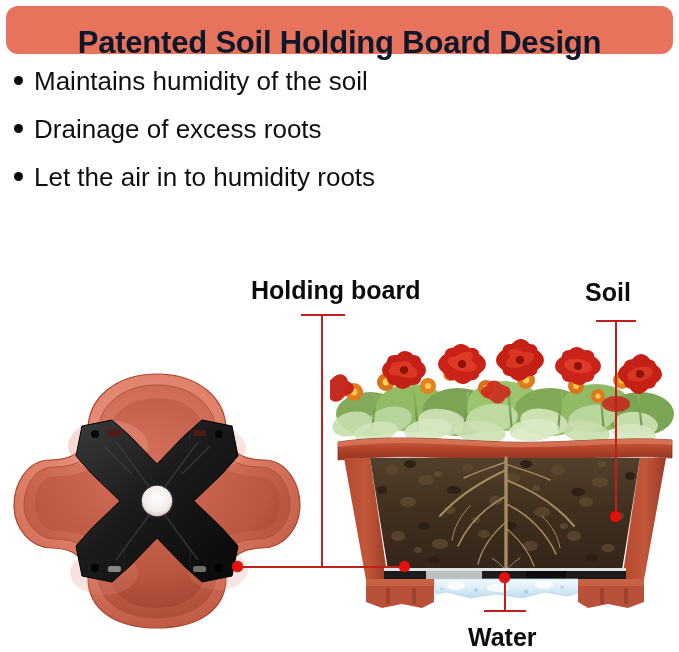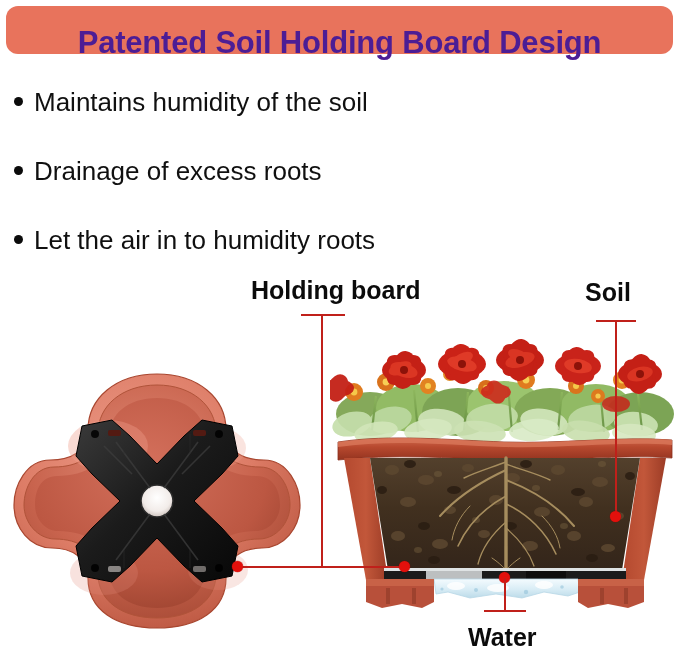--- a/index.html
+++ b/index.html
@@ -11,27 +11,27 @@
   .page{position:relative;width:679px;height:652px;background:#fff;}
 
   
   .banner{
     position:absolute;left:6px;top:6px;width:667px;height:48px;
     background:#e8735c;border-radius:12px;
     display:flex;align-items:center;justify-content:center;
     box-sizing:border-box;
   }
   .banner-title{
-    color:#4c1d95;font-size:31px;font-weight:bold;letter-spacing:-0.2px;
+    color:#0f172a;font-size:31px;font-weight:bold;letter-spacing:-0.2px;
     line-height:1;white-space:nowrap;margin-top:25px;
   }
 
   
   .bullets{position:absolute;left:14px;top:68px;width:520px;}
-  .bullet-row{display:flex;align-items:baseline;height:48px;margin-top:21px;}
+  .bullet-row{display:flex;align-items:baseline;height:48px;}
   .bullet-dot{
     width:9px;height:9px;border-radius:50%;background:#0b0b0b;
     margin-right:11px;flex:0 0 auto;position:relative;top:-5px;
   }
   .bullet-text{
     font-size:26px;color:#101010;line-height:1;white-space:nowrap;
   }
 
   
   .lbl{position:absolute;font-weight:bold;color:#0b0b0b;white-space:nowrap;}

